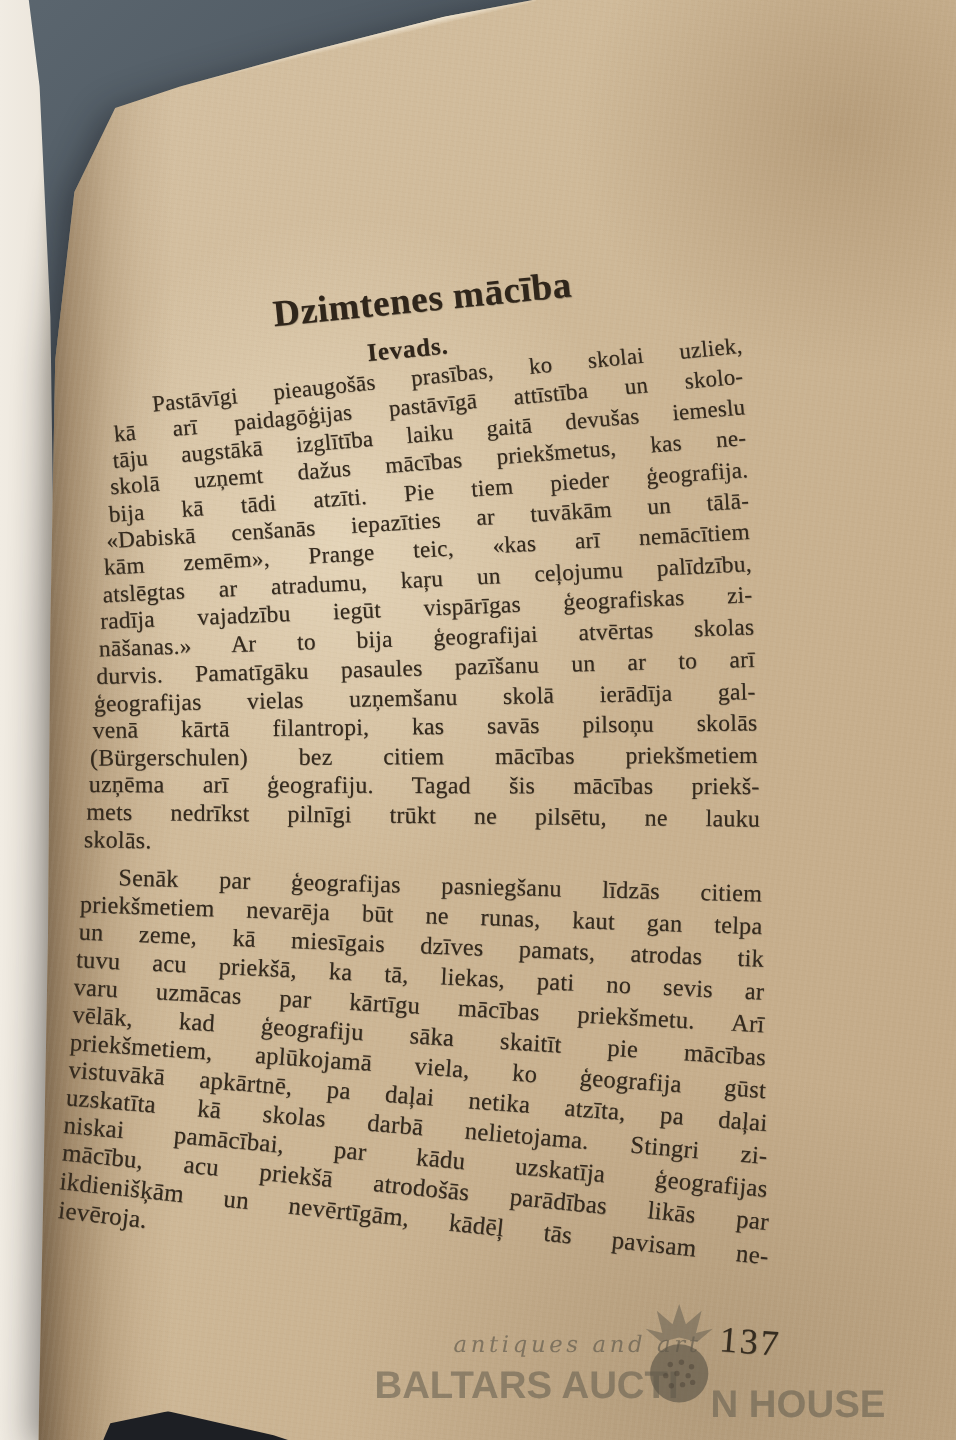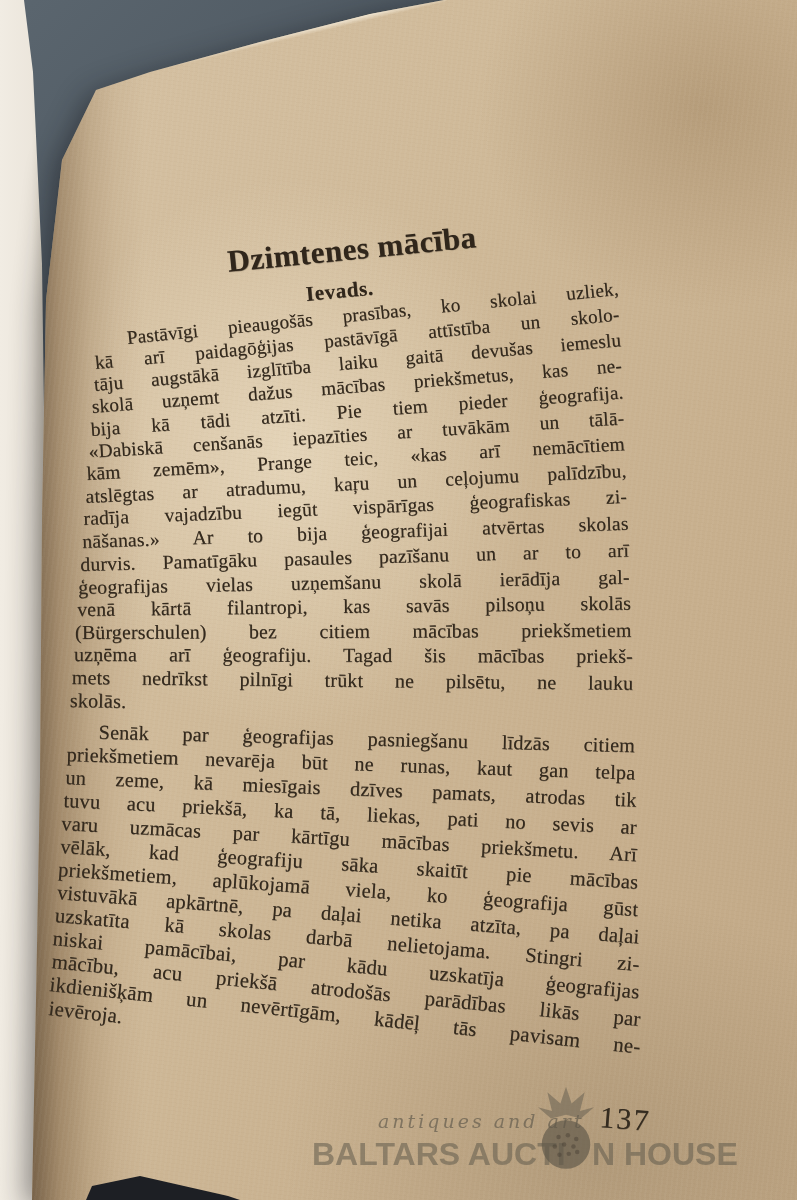--- a/index.html
+++ b/index.html
@@ -67,21 +67,21 @@
   .wm{position:absolute;pointer-events:none;color:rgba(104,96,82,0.62);}
   .wm-script{
     left:378px;top:1110px;font-style:italic;font-size:19px;letter-spacing:3px;
     font-family:"DejaVu Serif",serif;color:rgba(100,92,78,0.70);white-space:nowrap;
   }
   .wm-brand{
     font-family:"Liberation Sans","DejaVu Sans",sans-serif;font-weight:bold;font-size:32px;
     top:1136px;white-space:nowrap;color:rgba(102,94,80,0.58);
   }
   .wm-brand-left{left:312px;}
-  .wm-brand-right{left:592px;}
+  .wm-brand-right{left:592px;margin-top:16px;}
   .wm-logo{position:absolute;left:538px;top:1086px;width:56px;height:90px;}
   .page-number{
     position:absolute;left:601px;top:1100px;font-size:30px;letter-spacing:2px;
     color:#352c20;transform:rotate(4.5deg);transform-origin:left top;
     text-shadow:0.3px 0.4px 0.6px rgba(53,44,32,0.5);
   }
 </style>
 </head>
 <body>
 

